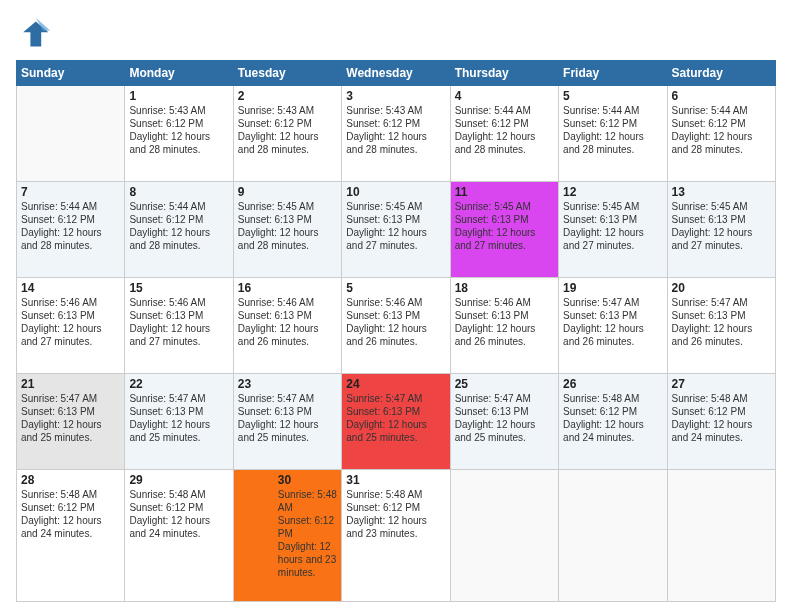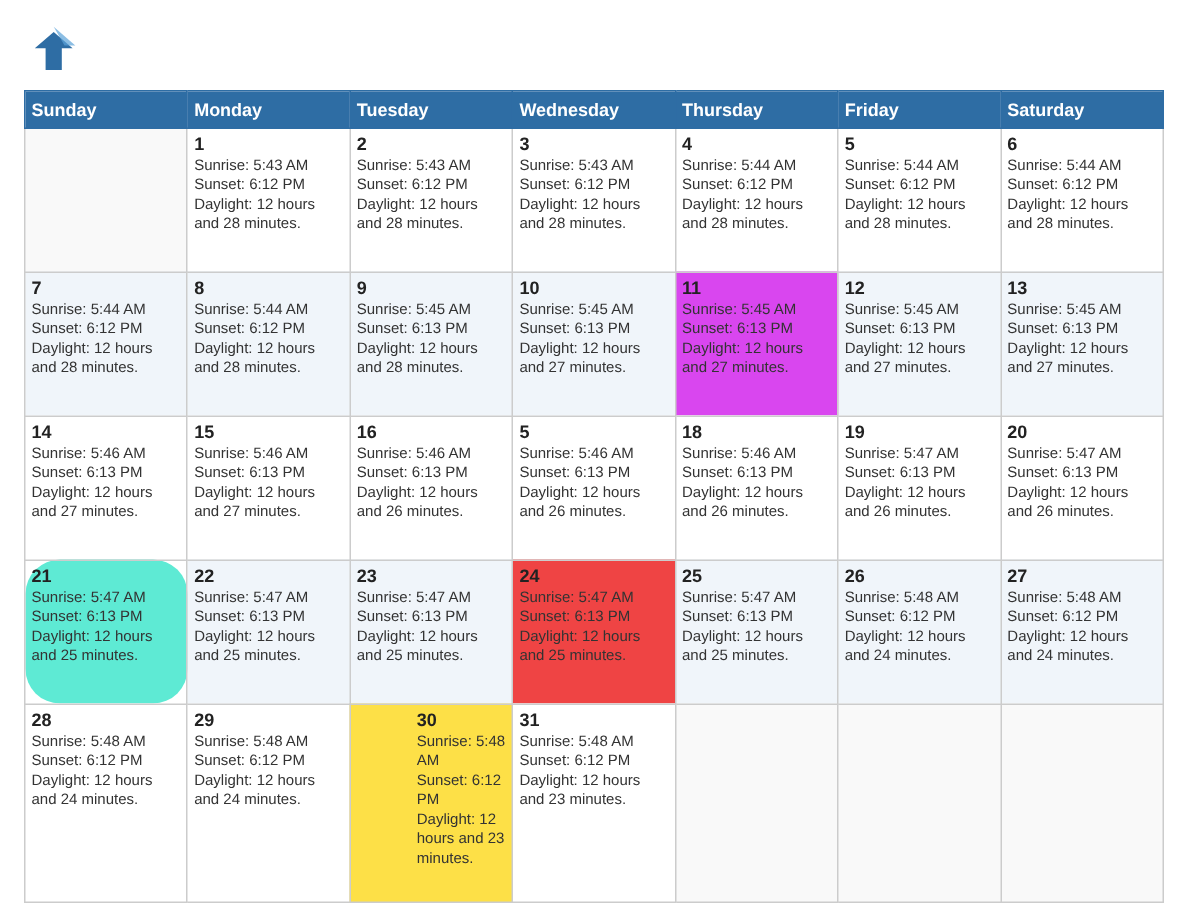--- a/index.html
+++ b/index.html
@@ -214,21 +214,21 @@
           <td style="background: rgb(255, 255, 255);">
             <span class="day-num">19</span>
             <div class="cell-info">Sunrise: 5:47 AM<br>Sunset: 6:13 PM<br>Daylight: 12 hours and 26 minutes.</div>
           </td>
           <td style="background: rgb(255, 255, 255);">
             <span class="day-num">20</span>
             <div class="cell-info">Sunrise: 5:47 AM<br>Sunset: 6:13 PM<br>Daylight: 12 hours and 26 minutes.</div>
           </td>
         </tr>
         <tr>
-          <td style="background: #5eead4; border-radius: 23px;">
+          <td style="background: #e5e5e5;">
             <span class="day-num">21</span>
             <div class="cell-info">Sunrise: 5:47 AM<br>Sunset: 6:13 PM<br>Daylight: 12 hours and 25 minutes.</div>
           </td>
           <td style="background: rgb(240, 245, 250);">
             <span class="day-num">22</span>
             <div class="cell-info">Sunrise: 5:47 AM<br>Sunset: 6:13 PM<br>Daylight: 12 hours and 25 minutes.</div>
           </td>
           <td style="background: rgb(240, 245, 250);">
             <span class="day-num">23</span>
             <div class="cell-info">Sunrise: 5:47 AM<br>Sunset: 6:13 PM<br>Daylight: 12 hours and 25 minutes.</div>
@@ -252,21 +252,21 @@
         </tr>
         <tr>
           <td style="background: rgb(255, 255, 255); border-radius: 15px;">
             <span class="day-num">28</span>
             <div class="cell-info">Sunrise: 5:48 AM<br>Sunset: 6:12 PM<br>Daylight: 12 hours and 24 minutes.</div>
           </td>
           <td style="background: rgb(255, 255, 255);">
             <span class="day-num">29</span>
             <div class="cell-info">Sunrise: 5:48 AM<br>Sunset: 6:12 PM<br>Daylight: 12 hours and 24 minutes.</div>
           </td>
-          <td style="background: #fde047; padding-left: 44px;">
+          <td style="background: #f97316; padding-left: 44px;">
             <span class="day-num">30</span>
             <div class="cell-info">Sunrise: 5:48 AM<br>Sunset: 6:12 PM<br>Daylight: 12 hours and 23 minutes.</div>
           </td>
           <td style="background: rgb(255, 255, 255);">
             <span class="day-num">31</span>
             <div class="cell-info">Sunrise: 5:48 AM<br>Sunset: 6:12 PM<br>Daylight: 12 hours and 23 minutes.</div>
           </td>
           <td class="empty-cell" style="background: rgb(249, 249, 249);"></td>
           <td class="empty-cell" style="background: rgb(249, 249, 249);"></td>
           <td class="empty-cell" style="background: rgb(249, 249, 249);"></td>

